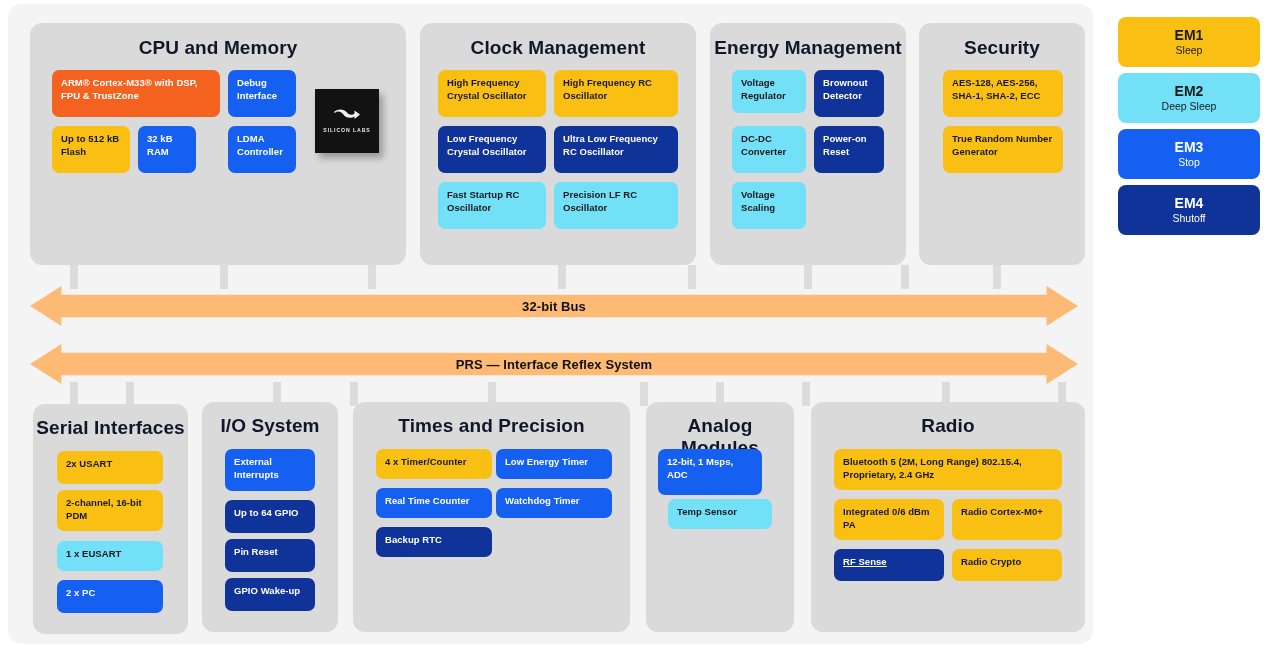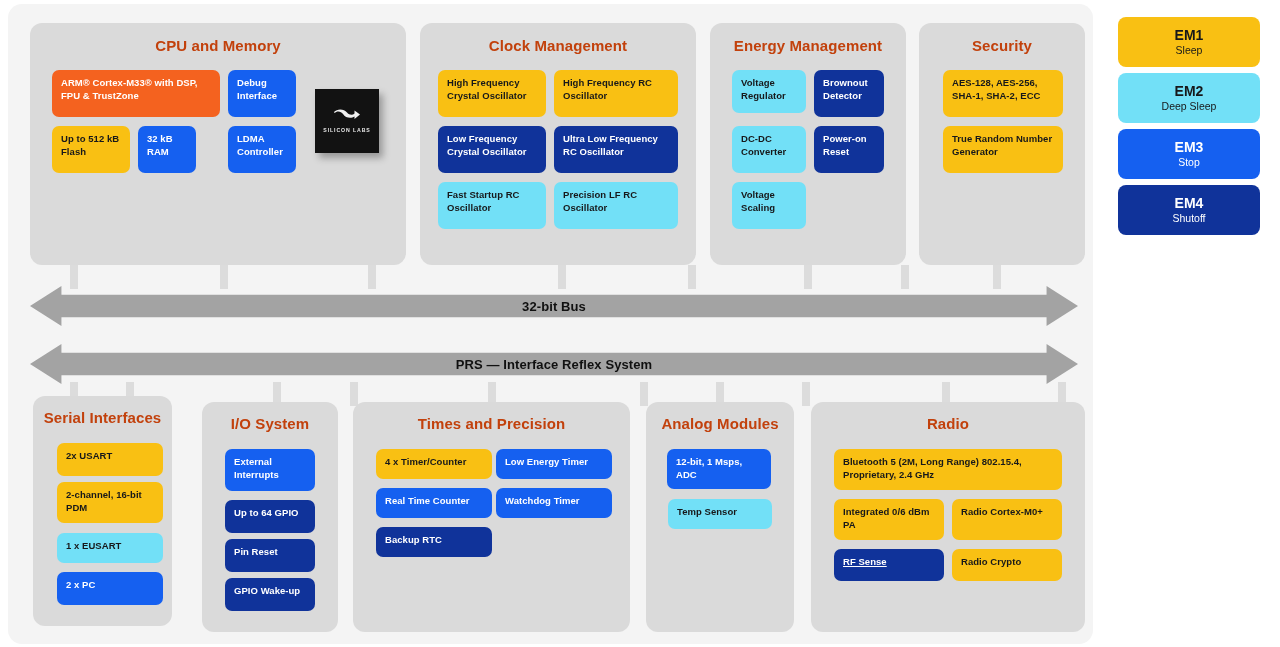--- a/index.html
+++ b/index.html
@@ -21,23 +21,23 @@
   }
 
   
   .panel {
     position: absolute;
     background: #dadada;
     border-radius: 12px;
   }
   .panel-title {
     text-align: center;
-    font-size: 15px;
-    font-weight: bold;
-    color: #c2410c;
+    font-size: 19px;
+    font-weight: bold;
+    color: #0f172a;
     letter-spacing: .1px;
   }
 
   
   .blk {
     position: absolute;
     border-radius: 7px;
     padding: 7px 9px 0 9px;
     font-size: 9.5px;
     font-weight: bold;
@@ -68,21 +68,21 @@
     font-weight: bold;
     letter-spacing: .9px;
     color: #e9e9e9;
     margin-top: 1px;
   }
 
   
   .bus {
     position: absolute;
     height: 40px;
-    background: #a3a3a3;
+    background: #fdba74;
     display: flex;
     align-items: center;
     justify-content: center;
     clip-path: polygon(
       0% 50%, 3.0% 0%, 3.0% 22%, 97.0% 22%, 97.0% 0%,
       100% 50%, 97.0% 100%, 97.0% 78%, 3.0% 78%, 3.0% 100%
     );
   }
   .bus-label {
     font-size: 13px;
@@ -182,21 +182,21 @@
     <div class="stub" style="left:118px; top:378px; height:24px;"></div>
     <div class="stub" style="left:265px; top:378px; height:24px;"></div>
     <div class="stub" style="left:342px; top:378px; height:24px;"></div>
     <div class="stub" style="left:480px; top:378px; height:24px;"></div>
     <div class="stub" style="left:632px; top:378px; height:24px;"></div>
     <div class="stub" style="left:708px; top:378px; height:24px;"></div>
     <div class="stub" style="left:794px; top:378px; height:24px;"></div>
     <div class="stub" style="left:934px; top:378px; height:24px;"></div>
     <div class="stub" style="left:1050px;top:378px; height:24px;"></div>
 
-    <div class="panel" style="left:25px; top:392px; width:139px; height:230px;">
+    <div class="panel" style="left:25px; top:400px; width:155px; height:230px;">
       <div class="panel-title" style="margin-top:13px;">Serial Interfaces</div>
       <div class="blk c-yellow" style="left:24px; top:47px; width:106px; height:33px;">2x USART</div>
       <div class="blk c-yellow" style="left:24px; top:86px; width:106px; height:41px;">2-channel, 16-bit PDM</div>
       <div class="blk c-cyan" style="left:24px; top:137px; width:106px; height:30px;">1 x EUSART</div>
       <div class="blk c-blue" style="left:24px; top:176px; width:106px; height:33px;">2 x PC</div>
     </div>
 
     <div class="panel" style="left:194px; top:398px; width:136px; height:230px;">
       <div class="panel-title" style="margin-top:13px;">I/O System</div>
       <div class="blk c-blue" style="left:23px; top:47px; width:90px; height:42px;">External Interrupts</div>
@@ -209,21 +209,21 @@
       <div class="panel-title" style="margin-top:13px;">Times and Precision</div>
       <div class="blk c-yellow" style="left:23px; top:47px; width:116px; height:30px;">4 x Timer/Counter</div>
       <div class="blk c-blue" style="left:143px; top:47px; width:116px; height:30px;">Low Energy Timer</div>
       <div class="blk c-blue" style="left:23px; top:86px; width:116px; height:30px;">Real Time Counter</div>
       <div class="blk c-blue" style="left:143px; top:86px; width:116px; height:30px;">Watchdog Timer</div>
       <div class="blk c-navy" style="left:23px; top:125px; width:116px; height:30px;">Backup RTC</div>
     </div>
 
     <div class="panel" style="left:638px; top:398px; width:148px; height:230px;">
       <div class="panel-title" style="margin-top:13px;">Analog Modules</div>
-      <div class="blk c-blue" style="left:21px; top:47px; width:104px; height:40px;">12-bit, 1 Msps, ADC</div>
+      <div class="blk c-blue" style="left:12px; top:47px; width:104px; height:46px;">12-bit, 1 Msps, ADC</div>
       <div class="blk c-cyan" style="left:22px; top:97px; width:104px; height:30px;">Temp Sensor</div>
     </div>
 
     <div class="panel" style="left:803px; top:398px; width:274px; height:230px;">
       <div class="panel-title" style="margin-top:13px;">Radio</div>
       <div class="blk c-yellow" style="left:23px; top:47px; width:228px; height:41px;">Bluetooth 5 (2M, Long Range) 802.15.4, Proprietary, 2.4 GHz</div>
       <div class="blk c-yellow" style="left:23px; top:97px; width:110px; height:41px;">Integrated 0/6 dBm PA</div>
       <div class="blk c-yellow" style="left:141px; top:97px; width:110px; height:41px;">Radio Cortex-M0+</div>
       <div class="blk c-navy" style="left:23px; top:147px; width:110px; height:32px;text-decoration:underline;">RF Sense</div>
       <div class="blk c-yellow" style="left:141px; top:147px; width:110px; height:32px;">Radio Crypto</div>

